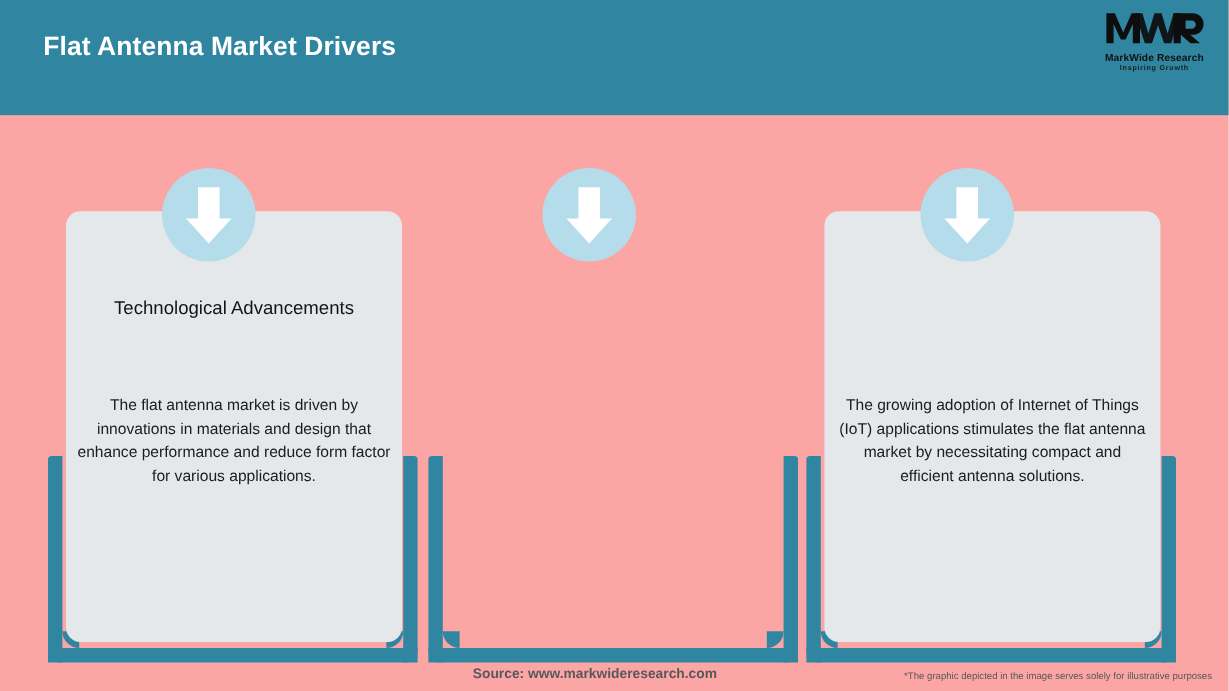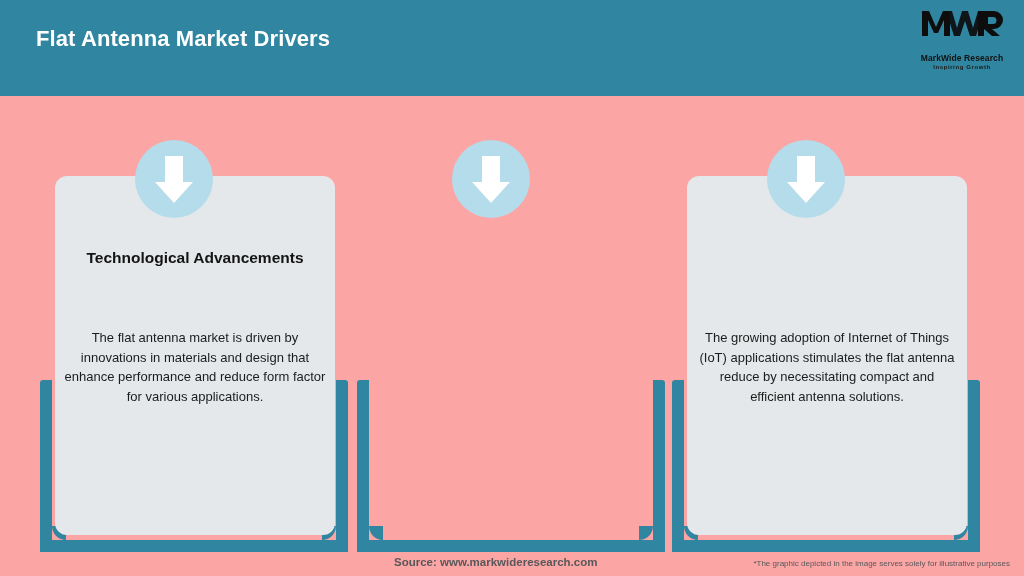--- a/index.html
+++ b/index.html
@@ -45,21 +45,21 @@
   }
   #brand-logo .logo-mark {
     display: block;
     line-height: 0;
   }
   #brand-logo .logo-name {
     font-size: 8.5px;
     font-weight: bold;
     color: #111111;
     letter-spacing: 0.1px;
-    margin-top: 15px;
+    margin-top: 5px;
     white-space: nowrap;
   }
   #brand-logo .logo-tagline {
     font-size: 6px;
     font-weight: bold;
     color: #1b1b1b;
     letter-spacing: 0.6px;
     margin-top: 1px;
     white-space: nowrap;
   }
@@ -118,21 +118,21 @@
     background: #e4e8ea;
     border-radius: 12px;
   }
   .card-heading {
     position: absolute;
     left: 18px;
     top: 72px;
     width: 244px;
     text-align: center;
     font-size: 15.5px;
-    font-weight: bold;
+    font-weight: normal;
     color: #141414;
     line-height: 1.32;
   }
   .card-body {
     position: absolute;
     left: 9px;
     top: 152px;
     width: 262px;
     text-align: center;
     font-size: 13px;
@@ -233,21 +233,21 @@
 
   <div class="driver-col" style="left:672px;">
     <div class="frame">
       <div class="bar-left"></div>
       <div class="bar-right"></div>
       <div class="notch-left"></div>
       <div class="notch-right"></div>
       <div class="bar-bottom"></div>
     </div>
     <div class="card">
-      <div class="card-body">The growing adoption of Internet of Things (IoT) applications stimulates the flat antenna reduce by necessitating compact and efficient antenna solutions.</div>
+      <div class="card-body">The growing adoption of Internet of Things (IoT) applications stimulates the flat antenna market by necessitating compact and efficient antenna solutions.</div>
     </div>
     <div class="arrow-badge">
       <svg width="78" height="78" viewBox="0 0 78 78" aria-hidden="true">
         <polygon points="30,16 48,16 48,42 58,42 39,63 20,42 30,42" fill="#ffffff"></polygon>
       </svg>
     </div>
   </div>
 
   <div id="source-note">Source: www.markwideresearch.com</div>
   <div id="disclaimer-note">*The graphic depicted in the image serves solely for illustrative purposes</div>

